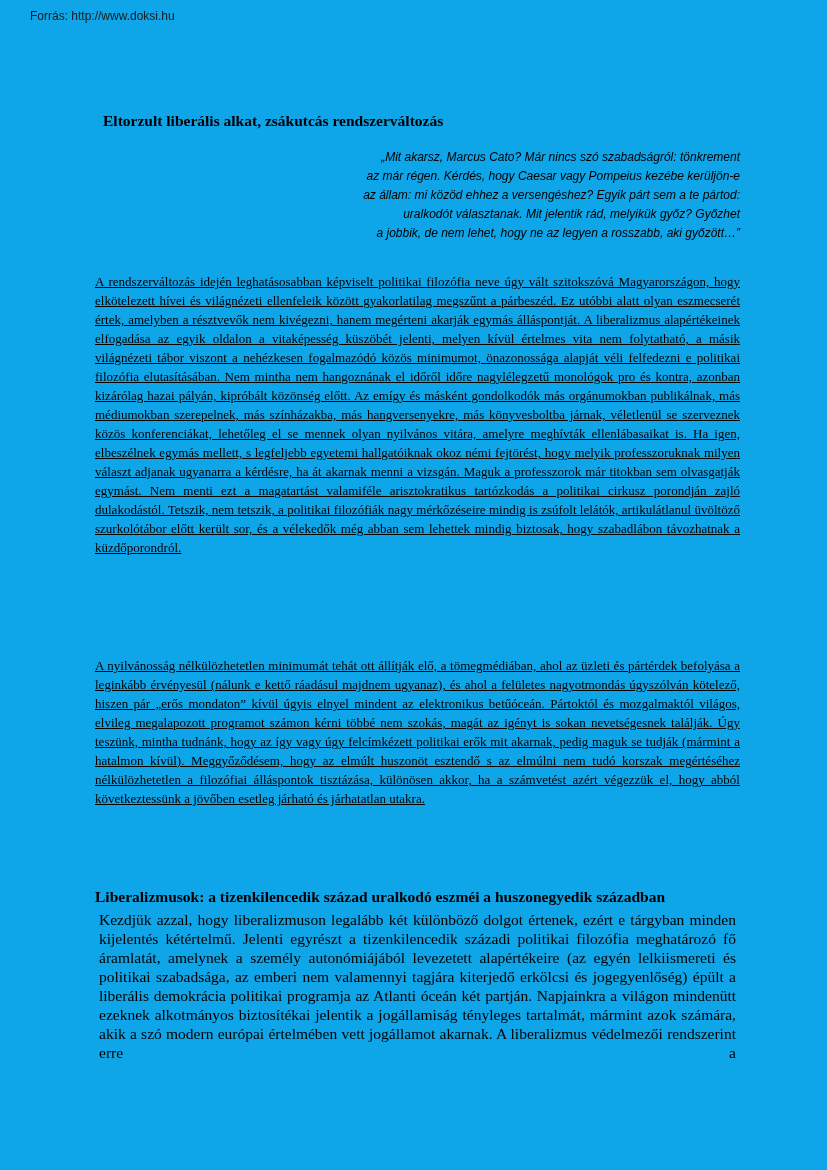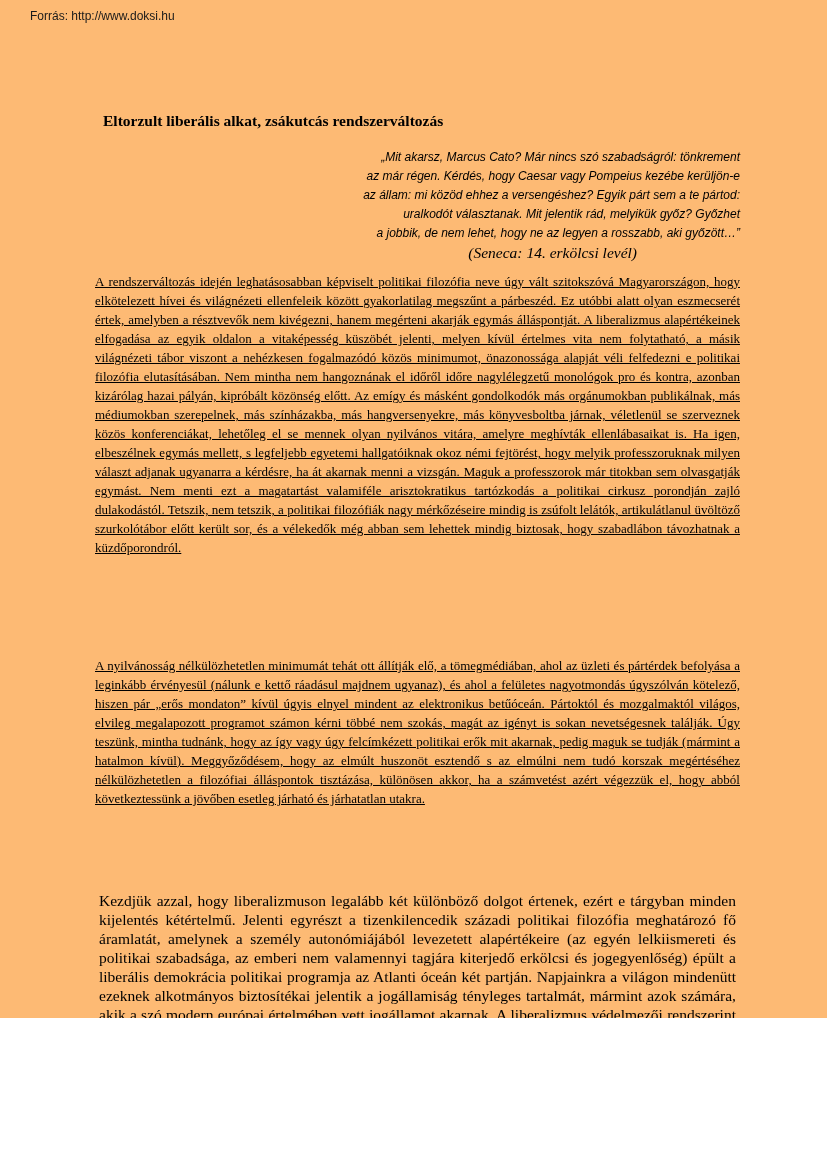--- a/index.html
+++ b/index.html
@@ -3,22 +3,22 @@
 <meta charset="utf-8">
 <style>
   html, body {
     margin: 0;
     padding: 0;
     background: #ffffff;
   }
   .page {
     position: relative;
     width: 827px;
-    height: 1018px;
-    background: #fdba74;
+    height: 1170px;
+    background: #0ea5e9;
     color: #000000;
     overflow: hidden;
     font-family: "Liberation Serif", "DejaVu Serif", serif;
   }
   .source-line {
     position: absolute;
     left: 30px;
     top: 9px;
     font-family: "Liberation Sans", "DejaVu Sans", sans-serif;
     font-size: 12px;
@@ -105,25 +105,25 @@
   <div class="content">
 
     <h1 class="doc-title">Eltorzult liberális alkat, zsákutcás rendszerváltozás</h1>
 
     <div class="quote-block">
       <div class="quote-line">„Mit akarsz, Marcus Cato? Már nincs szó szabadságról: tönkrement</div>
       <div class="quote-line">az már régen. Kérdés, hogy Caesar vagy Pompeius kezébe kerüljön-e</div>
       <div class="quote-line">az állam: mi közöd ehhez a versengéshez? Egyik párt sem a te pártod:</div>
       <div class="quote-line">uralkodót választanak. Mit jelentik rád, melyikük győz? Győzhet</div>
       <div class="quote-line">a jobbik, de nem lehet, hogy ne az legyen a rosszabb, aki győzött…”</div>
-      <div class="quote-attribution">(Seneca: 14. erkölcsi levél)</div>
     </div>
 
     <p class="para para-1">A rendszerváltozás idején leghatásosabban képviselt politikai filozófia neve úgy vált szitokszóvá Magyarországon, hogy elkötelezett hívei és világnézeti ellenfeleik között gyakorlatilag megszűnt a párbeszéd. Ez utóbbi alatt olyan eszmecserét értek, amelyben a résztvevők nem kivégezni, hanem megérteni akarják egymás álláspontját. A liberalizmus alapértékeinek elfogadása az egyik oldalon a vitaképesség küszöbét jelenti, melyen kívül értelmes vita nem folytatható, a másik világnézeti tábor viszont a nehézkesen fogalmazódó közös minimumot, önazonossága alapját véli felfedezni e politikai filozófia elutasításában. Nem mintha nem hangoznának el időről időre nagylélegzetű monológok pro és kontra, azonban kizárólag hazai pályán, kipróbált közönség előtt. Az emígy és másként gondolkodók más orgánumokban publikálnak, más médiumokban szerepelnek, más színházakba, más hangversenyekre, más könyvesboltba járnak, véletlenül se szerveznek közös konferenciákat, lehetőleg el se mennek olyan nyilvános vitára, amelyre meghívták ellenlábasaikat is. Ha igen, elbeszélnek egymás mellett, s legfeljebb egyetemi hallgatóiknak okoz némi fejtörést, hogy melyik professzoruknak milyen választ adjanak ugyanarra a kérdésre, ha át akarnak menni a vizsgán. Maguk a professzorok már titokban sem olvasgatják egymást. Nem menti ezt a magatartást valamiféle arisztokratikus tartózkodás a politikai cirkusz porondján zajló dulakodástól. Tetszik, nem tetszik, a politikai filozófiák nagy mérkőzéseire mindig is zsúfolt lelátók, artikulátlanul üvöltöző szurkolótábor előtt került sor, és a vélekedők még abban sem lehettek mindig biztosak, hogy szabadlábon távozhatnak a küzdőporondról.</p>
 
     <p class="para para-2">A nyilvánosság nélkülözhetetlen minimumát tehát ott állítják elő, a tömegmédiában, ahol az üzleti és pártérdek befolyása a leginkább érvényesül (nálunk e kettő ráadásul majdnem ugyanaz), és ahol a felületes nagyotmondás úgyszólván kötelező, hiszen pár „erős mondaton” kívül úgyis elnyel mindent az elektronikus betűóceán. Pártoktól és mozgalmaktól világos, elvileg megalapozott programot számon kérni többé nem szokás, magát az igényt is sokan nevetségesnek találják. Úgy teszünk, mintha tudnánk, hogy az így vagy úgy felcímkézett politikai erők mit akarnak, pedig maguk se tudják (mármint a hatalmon kívül). Meggyőződésem, hogy az elmúlt huszonöt esztendő s az elmúlni nem tudó korszak megértéséhez nélkülözhetetlen a filozófiai álláspontok tisztázása, különösen akkor, ha a számvetést azért végezzük el, hogy abból következtessünk a jövőben esetleg járható és járhatatlan utakra.</p>
 
     <div class="section">
+      <h2 class="section-heading">Liberalizmusok: a tizenkilencedik század uralkodó eszméi a huszonegyedik században</h2>
       <p class="section-para">Kezdjük azzal, hogy liberalizmuson legalább két különböző dolgot értenek, ezért e tárgyban minden kijelentés kétértelmű. Jelenti egyrészt a tizenkilencedik századi politikai filozófia meghatározó fő áramlatát, amelynek a személy autonómiájából levezetett alapértékeire (az egyén lelkiismereti és politikai szabadsága, az emberi nem valamennyi tagjára kiterjedő erkölcsi és jogegyenlőség) épült a liberális demokrácia politikai programja az Atlanti óceán két partján. Napjainkra a világon mindenütt ezeknek alkotmányos biztosítékai jelentik a jogállamiság tényleges tartalmát, mármint azok számára, akik a szó modern európai értelmében vett jogállamot akarnak. A liberalizmus védelmezői rendszerint erre a</p>
     </div>
 
   </div>
 </div>
 
 </body></html>

